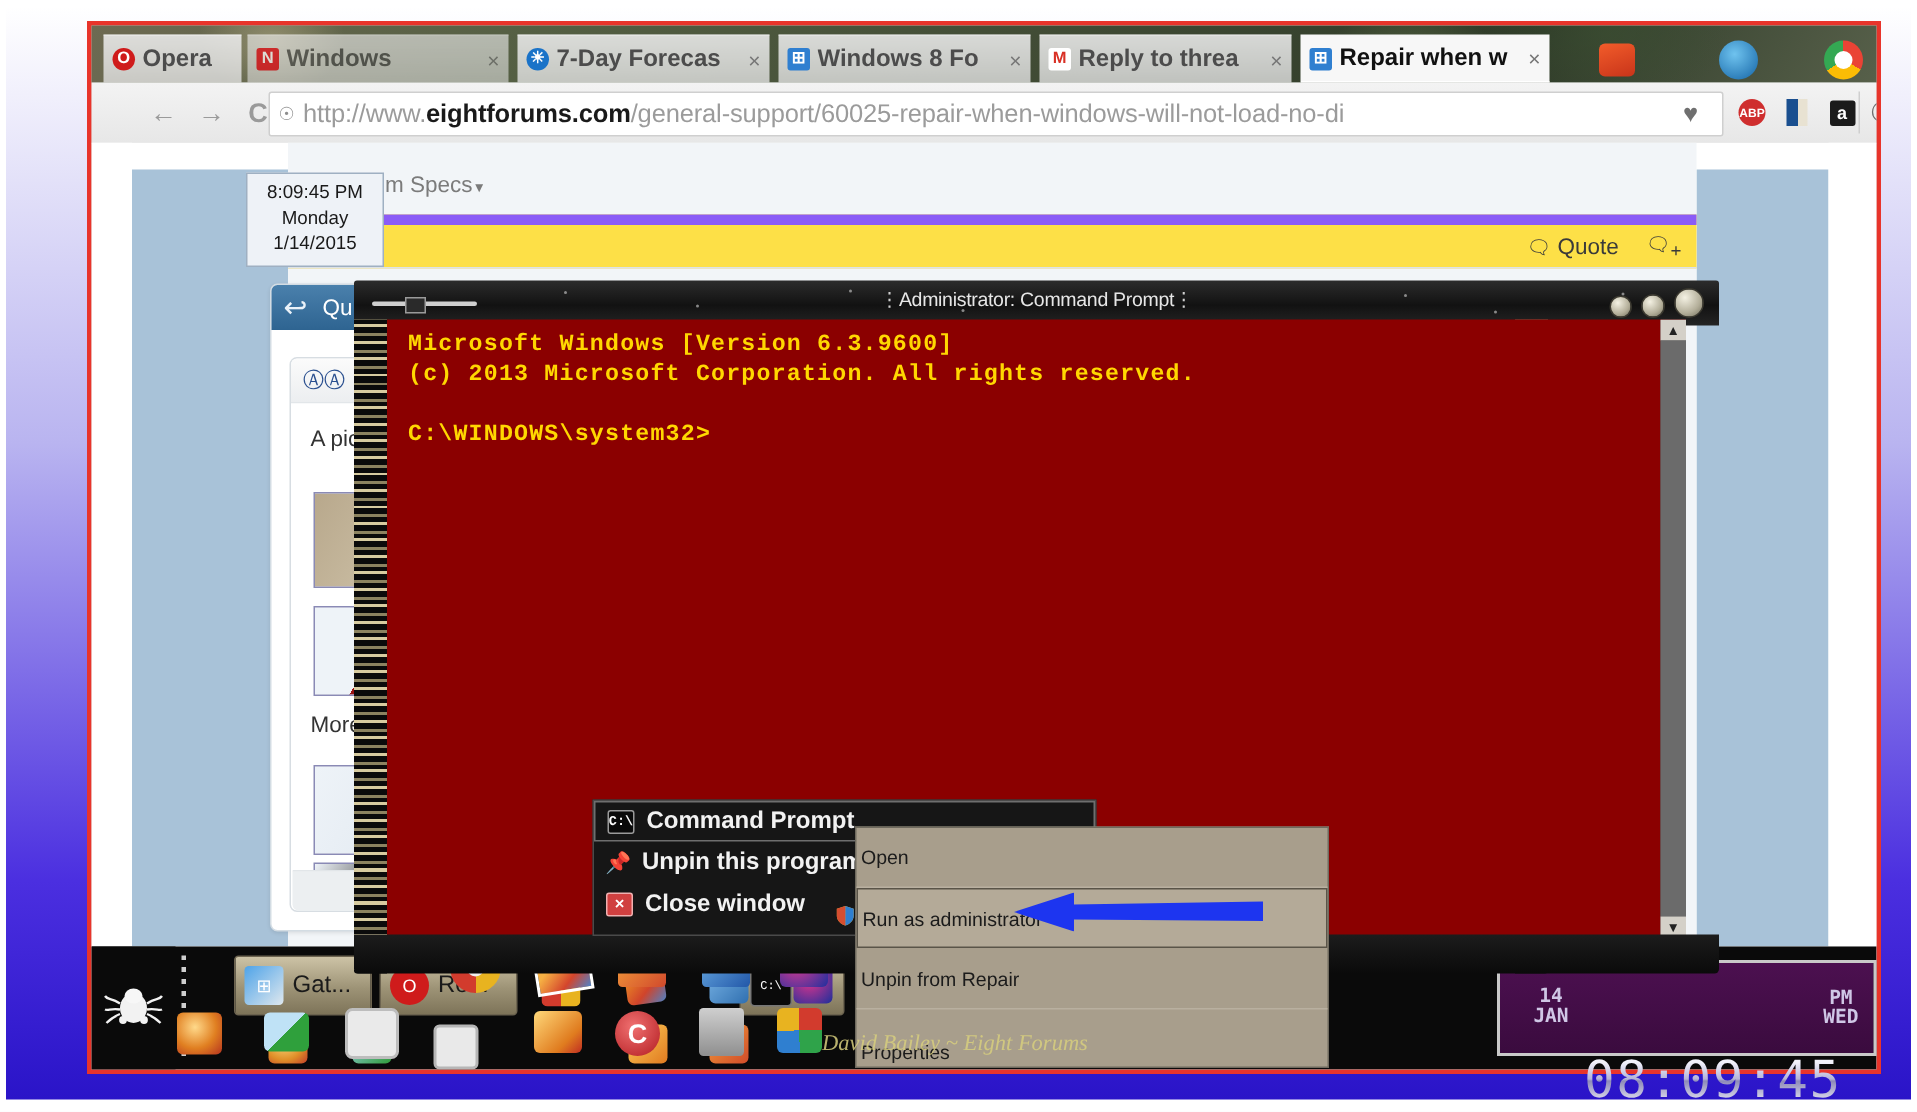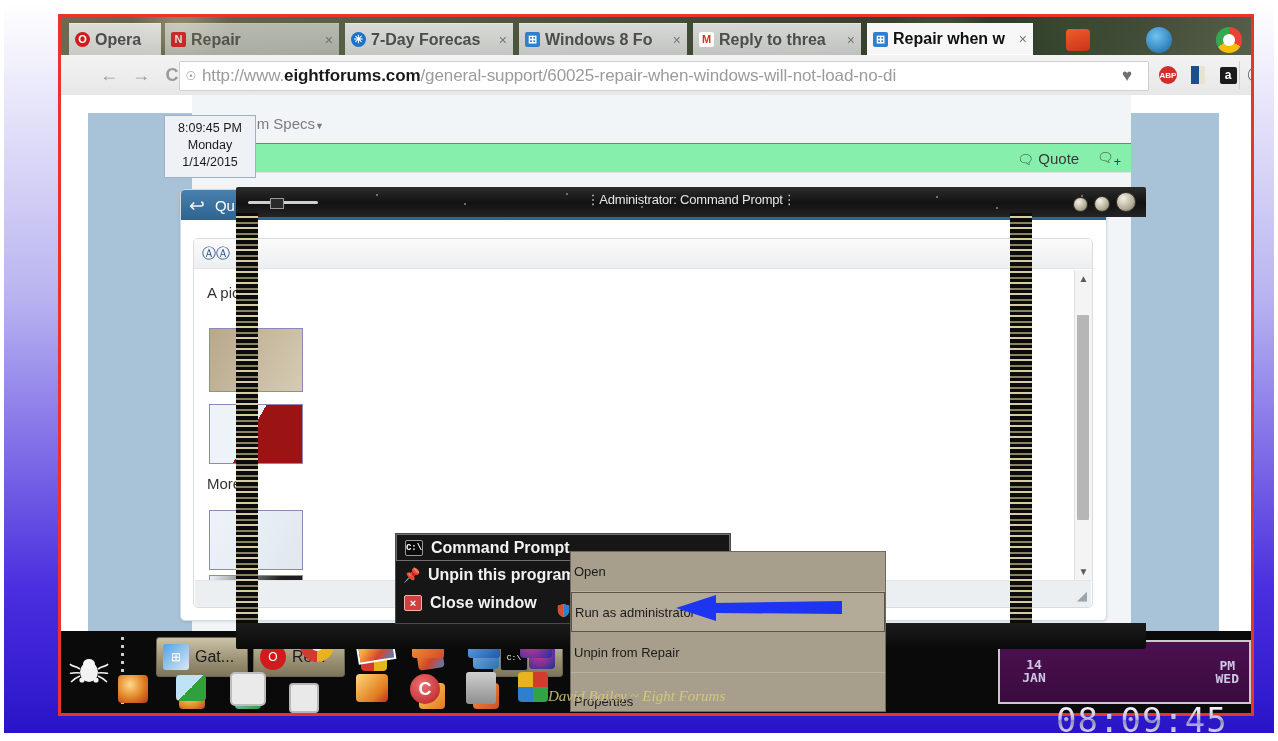--- a/index.html
+++ b/index.html
@@ -54,21 +54,21 @@
   
   .page{position:absolute;left:0;top:78px;width:1190px;height:536px;background:#ffffff;overflow:hidden;}
   .page-left-pad{position:absolute;left:0;top:0;width:27px;height:536px;background:#fff;}
   .page-bluecol{position:absolute;left:27px;top:18px;width:104px;height:518px;background:#a8c2d8;}
   .page-bluecol2{position:absolute;left:1070px;top:18px;width:88px;height:518px;background:#a8c2d8;}
   .page-white-r{position:absolute;left:1158px;top:0;width:32px;height:536px;background:#fff;}
   .page-body{position:absolute;left:131px;top:0;width:939px;height:536px;background:#f2f5f8;}
 
   .specs{position:absolute;left:3px;top:20px;font-size:15px;color:#7b7b7b;font-family:"Liberation Sans",sans-serif;}
   .specs .caret{font-size:9px;color:#7b7b7b;}
-  .postbar{position:absolute;left:0;top:48px;width:939px;height:28px;background:#86efac;border-top:1px solid #8b5cf6;border-bottom:1px solid #dde2e6;}
+  .postbar{position:absolute;left:0;top:48px;width:939px;height:28px;background:#fde047;border-top:7px solid #8b5cf6;border-bottom:1px solid #dde2e6;}
   .postbar .ic{position:absolute;top:4px;font-size:16px;color:#3b3b3b;}
   .quotebox{position:absolute;right:10px;top:0;height:28px;display:flex;align-items:center;gap:18px;color:#3a3a3a;font-size:15px;}
   .quotebox .qi{font-size:13px;}
 
   .replybox{position:absolute;left:-12px;top:94px;width:925px;height:430px;background:#fff;
      border:1px solid #d3dce3;border-radius:5px;box-shadow:0 1px 3px rgba(0,0,0,.10);}
   .replyhead{position:absolute;left:0;top:0;width:100%;height:30px;
      background:linear-gradient(180deg,#4a80ac,#2e6491);border-radius:4px 4px 0 0;
      display:flex;align-items:center;color:#fff;font-size:15px;padding-left:8px;box-sizing:border-box;}
   .replyhead .ret{font-size:19px;margin-right:10px;color:#eaf2f9;}
@@ -178,21 +178,21 @@
 
   <div class="browser">
 
     <div class="tabstrip">
       <div class="tab inactive" style="left:8px;width:92px;">
         <span class="favicon" style="background:#cf1b1b;border-radius:50%;">O</span>
         <span class="tlabel">Opera</span>
       </div>
       <div class="tab inactive faded" style="left:104px;width:174px;">
         <span class="favicon" style="background:#e50914;">N</span>
-        <span class="tlabel">Repair</span>
+        <span class="tlabel">Windows</span>
         <span class="tclose">×</span>
       </div>
       <div class="tab inactive" style="left:284px;width:168px;">
         <span class="favicon" style="background:#1a73c8;border-radius:50%;">☀</span>
         <span class="tlabel">7-Day Forecas</span>
         <span class="tclose">×</span>
       </div>
       <div class="tab inactive" style="left:458px;width:168px;">
         <span class="favicon" style="background:#2f7fd0;">⊞</span>
         <span class="tlabel">Windows 8 Fo</span>
@@ -318,20 +318,31 @@
         <div class="cmd-btns">
           <span class="rb" style="width:13px;height:13px;"></span>
           <span class="rb" style="width:14px;height:14px;"></span>
           <span class="rb" style="width:18px;height:18px;"></span>
         </div>
       </div>
 
       <div class="cmd-frameL"></div>
       <div class="cmd-frameR"></div>
 
+      <div class="cmd-screen">
+        <div class="cmd-text">Microsoft Windows [Version 6.3.9600]
+(c) 2013 Microsoft Corporation. All rights reserved.
+
+C:\WINDOWS\system32&gt;</div>
+        <div class="cmd-vscroll">
+          <div class="a">▲</div>
+          <div class="tr"></div>
+          <div class="a" style="position:absolute;bottom:0;">▼</div>
+        </div>
+      </div>
 
       <div class="cmd-base">
         <div class="rail2"></div>
           <div class="knob2"></div>
       </div>
     </div>
 
     <div class="taskbar">
       <div class="tb-start">
         <svg width="40" height="34" viewBox="0 0 40 34">

